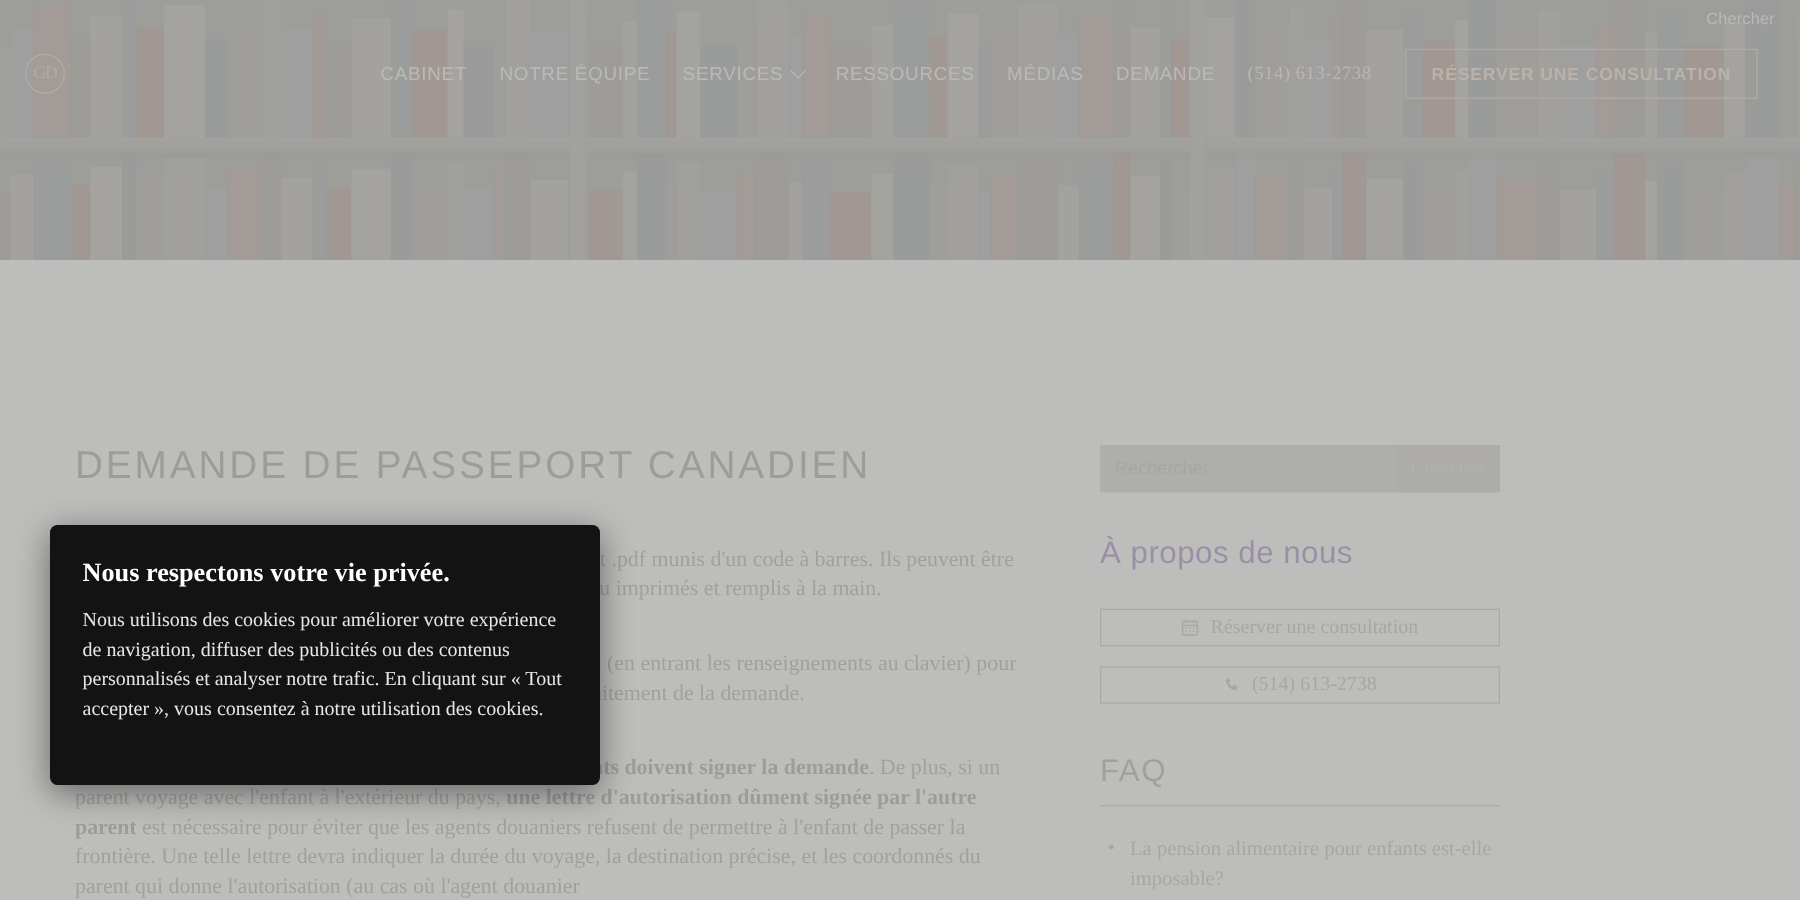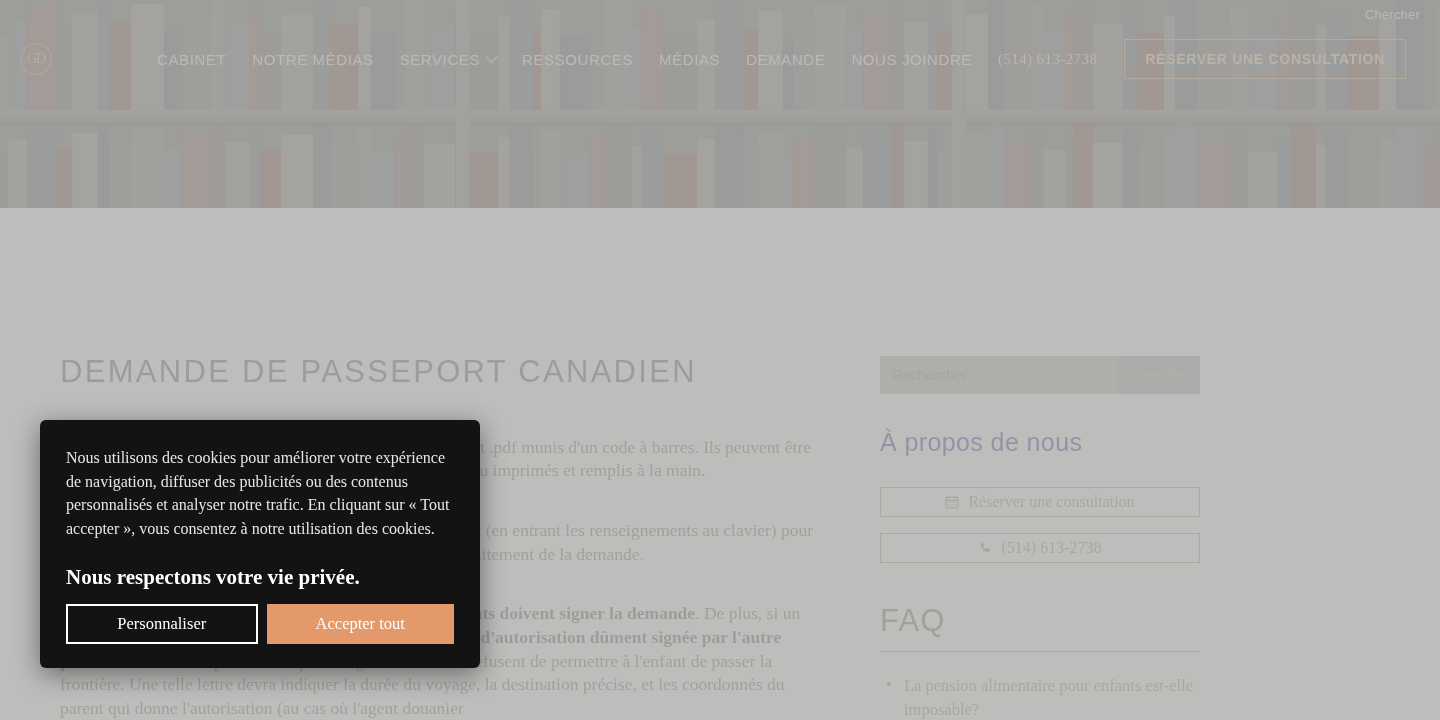--- a/index.html
+++ b/index.html
@@ -233,21 +233,21 @@
     width: 100%;
     margin-bottom: 16px;
     cursor: pointer;
   }
   .side-btn.caps {
     font-size: 15px;
     letter-spacing: 1.1px;
   }
   .ico { display: inline-flex; align-items: center; }
   #faq-heading {
-    font-size: 31px;
+    font-size: 25px;
     color: #6e6e6c;
     font-weight: 400;
     letter-spacing: 1.2px;
     margin: 40px 0 0 0;
     padding-bottom: 12px;
     border-bottom: 1px solid #a5a3a0;
   }
   #faq-list {
     list-style: none;
     margin: 22px 0 0 0;
@@ -489,38 +489,35 @@
     <div id="lang-row">Chercher</div>
     <div id="nav-inner">
       <div id="brand">
         <span id="logo-mark">GD</span>
       </div>
       <nav id="nav-links">
         <a class="nav-link">
             <span>CABINET</span>
           </a>
         <a class="nav-link">
-            <span>NOTRE MÉDIAS</span>
+            <span>NOTRE ÉQUIPE</span>
           </a>
         <a class="nav-link">
             <span>SERVICES</span>
             <span class="chev"></span>
           </a>
         <a class="nav-link">
             <span>RESSOURCES</span>
           </a>
         <a class="nav-link">
             <span>MÉDIAS</span>
           </a>
         <a class="nav-link">
             <span>DEMANDE</span>
           </a>
-        <a class="nav-link">
-            <span>NOUS JOINDRE</span>
-          </a>
         <span id="nav-phone">(514) 613-2738</span>
         <button id="nav-cta">RÉSERVER UNE CONSULTATION</button>
       </nav>
     </div>
   </div>
 
   <div id="content">
     <div id="content-inner">
 
       <div id="main-col">
@@ -568,19 +565,15 @@
         </ul>
       </div>
 
     </div>
   </div>
 </div>
 
 <div id="scrim"></div>
 
 <div id="cookie-dialog">
+  <div id="cookie-title">Nous respectons votre vie privée.</div>
   <div id="cookie-text">Nous utilisons des cookies pour améliorer votre expérience de navigation, diffuser des publicités ou des contenus personnalisés et analyser notre trafic. En cliquant sur « Tout accepter », vous consentez à notre utilisation des cookies.</div>
-  <div id="cookie-title">Nous respectons votre vie privée.</div>
-  <div id="cookie-actions">
-    <button id="btn-customize">Personnaliser</button>
-    <button id="btn-accept-all">Accepter tout</button>
-  </div>
 </div>
 
 </body></html>

